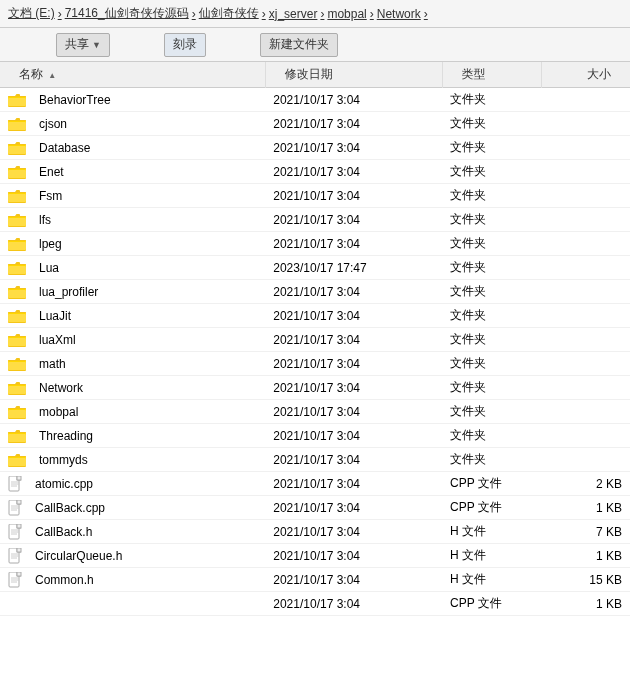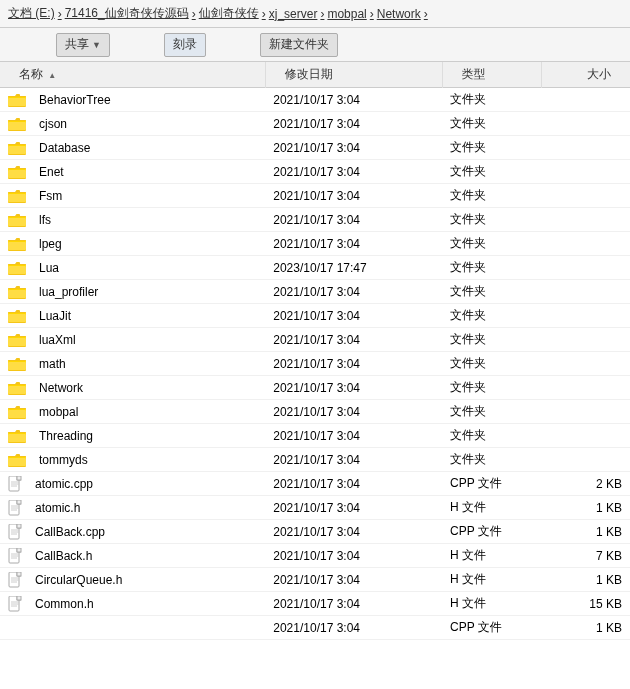--- a/index.html
+++ b/index.html
@@ -486,92 +486,74 @@
           <td class="col-name">
             <div class="name-cell">
               <svg width="14" height="16" viewBox="0 0 14 16">
       <rect x="1" y="0" width="10" height="15" rx="1" fill="white" stroke="#aaa" stroke-width="1"></rect>
       <path d="M9 0 L13 4 L9 4 Z" fill="#ddd" stroke="#aaa" stroke-width="1"></path>
       <rect x="9" y="0" width="4" height="4" rx="0" fill="#eee" stroke="#aaa" stroke-width="1"></rect>
       <line x1="3" y1="6" x2="11" y2="6" stroke="#ccc" stroke-width="1"></line>
       <line x1="3" y1="8" x2="11" y2="8" stroke="#ccc" stroke-width="1"></line>
       <line x1="3" y1="10" x2="9" y2="10" stroke="#ccc" stroke-width="1"></line>
     </svg>
-              <span>atomic.h</span>
-            </div>
-          </td>
-          <td class="col-date">2021/10/17 3:04</td>
-          <td class="col-type">H 文件</td>
+              <span>CallBack.cpp</span>
+            </div>
+          </td>
+          <td class="col-date">2021/10/17 3:04</td>
+          <td class="col-type">CPP 文件</td>
           <td class="col-size">1 KB</td>
         </tr>
         <tr>
           <td class="col-name">
             <div class="name-cell">
               <svg width="14" height="16" viewBox="0 0 14 16">
       <rect x="1" y="0" width="10" height="15" rx="1" fill="white" stroke="#aaa" stroke-width="1"></rect>
       <path d="M9 0 L13 4 L9 4 Z" fill="#ddd" stroke="#aaa" stroke-width="1"></path>
       <rect x="9" y="0" width="4" height="4" rx="0" fill="#eee" stroke="#aaa" stroke-width="1"></rect>
       <line x1="3" y1="6" x2="11" y2="6" stroke="#ccc" stroke-width="1"></line>
       <line x1="3" y1="8" x2="11" y2="8" stroke="#ccc" stroke-width="1"></line>
       <line x1="3" y1="10" x2="9" y2="10" stroke="#ccc" stroke-width="1"></line>
     </svg>
-              <span>CallBack.cpp</span>
-            </div>
-          </td>
-          <td class="col-date">2021/10/17 3:04</td>
-          <td class="col-type">CPP 文件</td>
-          <td class="col-size">1 KB</td>
+              <span>CallBack.h</span>
+            </div>
+          </td>
+          <td class="col-date">2021/10/17 3:04</td>
+          <td class="col-type">H 文件</td>
+          <td class="col-size">7 KB</td>
         </tr>
         <tr>
           <td class="col-name">
             <div class="name-cell">
               <svg width="14" height="16" viewBox="0 0 14 16">
       <rect x="1" y="0" width="10" height="15" rx="1" fill="white" stroke="#aaa" stroke-width="1"></rect>
       <path d="M9 0 L13 4 L9 4 Z" fill="#ddd" stroke="#aaa" stroke-width="1"></path>
       <rect x="9" y="0" width="4" height="4" rx="0" fill="#eee" stroke="#aaa" stroke-width="1"></rect>
       <line x1="3" y1="6" x2="11" y2="6" stroke="#ccc" stroke-width="1"></line>
       <line x1="3" y1="8" x2="11" y2="8" stroke="#ccc" stroke-width="1"></line>
       <line x1="3" y1="10" x2="9" y2="10" stroke="#ccc" stroke-width="1"></line>
     </svg>
-              <span>CallBack.h</span>
+              <span>CircularQueue.h</span>
             </div>
           </td>
           <td class="col-date">2021/10/17 3:04</td>
           <td class="col-type">H 文件</td>
-          <td class="col-size">7 KB</td>
+          <td class="col-size">1 KB</td>
         </tr>
         <tr>
           <td class="col-name">
             <div class="name-cell">
               <svg width="14" height="16" viewBox="0 0 14 16">
       <rect x="1" y="0" width="10" height="15" rx="1" fill="white" stroke="#aaa" stroke-width="1"></rect>
       <path d="M9 0 L13 4 L9 4 Z" fill="#ddd" stroke="#aaa" stroke-width="1"></path>
       <rect x="9" y="0" width="4" height="4" rx="0" fill="#eee" stroke="#aaa" stroke-width="1"></rect>
       <line x1="3" y1="6" x2="11" y2="6" stroke="#ccc" stroke-width="1"></line>
       <line x1="3" y1="8" x2="11" y2="8" stroke="#ccc" stroke-width="1"></line>
       <line x1="3" y1="10" x2="9" y2="10" stroke="#ccc" stroke-width="1"></line>
     </svg>
-              <span>CircularQueue.h</span>
-            </div>
-          </td>
-          <td class="col-date">2021/10/17 3:04</td>
-          <td class="col-type">H 文件</td>
-          <td class="col-size">1 KB</td>
-        </tr>
-        <tr>
-          <td class="col-name">
-            <div class="name-cell">
-              <svg width="14" height="16" viewBox="0 0 14 16">
-      <rect x="1" y="0" width="10" height="15" rx="1" fill="white" stroke="#aaa" stroke-width="1"></rect>
-      <path d="M9 0 L13 4 L9 4 Z" fill="#ddd" stroke="#aaa" stroke-width="1"></path>
-      <rect x="9" y="0" width="4" height="4" rx="0" fill="#eee" stroke="#aaa" stroke-width="1"></rect>
-      <line x1="3" y1="6" x2="11" y2="6" stroke="#ccc" stroke-width="1"></line>
-      <line x1="3" y1="8" x2="11" y2="8" stroke="#ccc" stroke-width="1"></line>
-      <line x1="3" y1="10" x2="9" y2="10" stroke="#ccc" stroke-width="1"></line>
-    </svg>
               <span>Common.h</span>
             </div>
           </td>
           <td class="col-date">2021/10/17 3:04</td>
           <td class="col-type">H 文件</td>
           <td class="col-size">15 KB</td>
         </tr>
         <tr>
           <td class="col-name"></td>
           <td class="col-date">2021/10/17 3:04</td>

